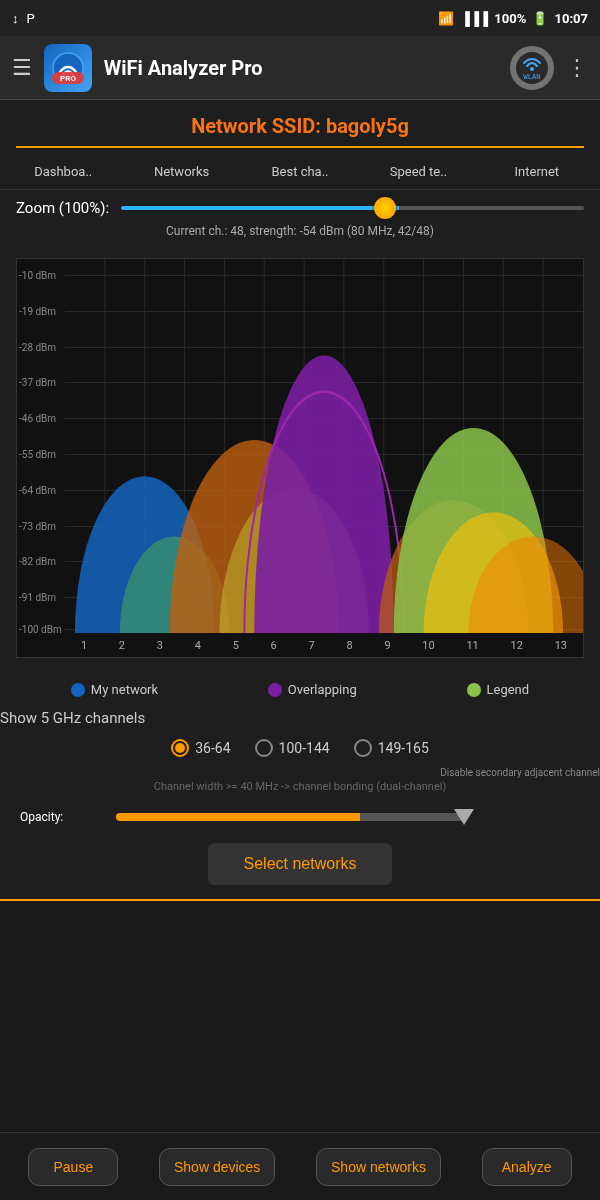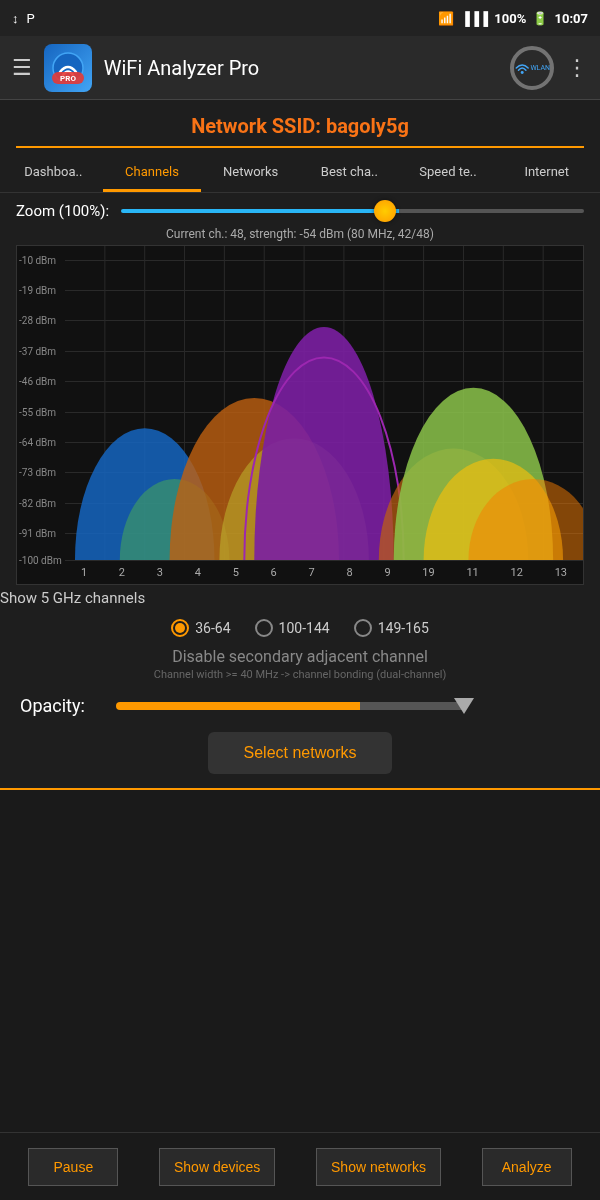--- a/index.html
+++ b/index.html
@@ -36,27 +36,27 @@
       border-bottom: 1px solid #444;
     }
     .hamburger { font-size: 22px; cursor: pointer; color: #ccc; }
     .app-icon {
       width: 48px; height: 48px;
       background: linear-gradient(135deg, #1565c0, #42a5f5);
       border-radius: 8px;
       display: flex; align-items: center; justify-content: center;
       font-size: 20px;
     }
-    .app-title { font-size: 20px; font-weight: normal; flex: 1; color: #fff; }
+    .app-title { font-size: 20px; font-weight: bold; flex: 1; color: #fff; }
     .wlan-btn {
       width: 44px; height: 44px;
-      border: 4px solid #737373;
+      border: 6px solid #737373;
       border-radius: 50%;
-      display: flex; flex-direction: row; align-items: center; justify-content: center;
-      font-size: 8px; color: #42a5f5;
+      display: flex; flex-direction: column; align-items: center; justify-content: center;
+      font-size: 8px; color: #42a5f5; font-family: Liberation Mono, monospace;
     }
     .more-icon { font-size: 22px; color: #ccc; cursor: pointer; }
 
     
     .network-title {
       background: #1e1e1e;
       padding: 14px 0 6px;
       text-align: center;
     }
     .network-title h2 { font-size: 20px; font-weight: bold; color: #f97316; }
@@ -118,22 +118,22 @@
     .channel-info {
       text-align: center;
       font-size: 12px;
       color: #aaa;
       padding: 2px 0 4px;
     }
 
     
     .chart-container {
       position: relative;
-      margin: 0 16px;
-      height: 340px;
+      margin: 16px 16px;
+      height: 400px;
       background: #111;
       border: 1px solid #333;
     }
     .chart-grid {
       position: absolute;
       top: 0; left: 0; right: 0; bottom: 0;
     }
     .grid-line {
       position: absolute;
       left: 48px; right: 0;
@@ -193,40 +193,40 @@
       width: 18px; height: 18px;
       border-radius: 50%;
       border: 2px solid #888;
       display: flex; align-items: center; justify-content: center;
     }
     .radio-circle.checked { border-color: #f90; }
     .radio-inner { width: 10px; height: 10px; border-radius: 50%; background: #f90; }
 
     
     .disable-text {
-      text-align: center;
-      font-size: 16px;
+      text-align: right;
+      font-size: 10px;
       color: #888;
       padding: 6px 0 2px;
     }
     .channel-width-text {
       text-align: center;
       font-size: 11px;
       color: #666;
       padding: 0 0 8px;
     }
 
     
     .opacity-row {
       display: flex;
       align-items: center;
       padding: 6px 20px 10px;
       gap: 16px;
     }
-    .opacity-label { font-size: 18px; color: #fff; min-width: 80px; }
+    .opacity-label { font-size: 12px; color: #fff; min-width: 80px; }
     .opacity-slider-container {
       flex: 1; position: relative; height: 20px; display: flex; align-items: center;
     }
     .opacity-track {
       width: 75%;
       height: 8px;
       background: linear-gradient(to right, #f90 0%, #f90 70%, #555 70%);
       border-radius: 4px;
     }
     .opacity-thumb {
@@ -267,21 +267,21 @@
       display: flex;
       align-items: center;
       justify-content: space-around;
       padding: 0 8px;
       border-top: 1px solid #333;
     }
     .bottom-btn {
       padding: 10px 14px;
       background: #2a2a2a;
       border: 1px solid #555;
-      border-radius: 0;
+      border-radius: 11px;
       color: #f90;
       font-size: 14px;
       cursor: pointer;
       min-width: 90px;
       text-align: center;
     }
   </style>
 </head>
 <body>
 
@@ -323,21 +323,20 @@
   <span class="more-icon">⋮</span>
 </div>
 
 <div class="network-title">
   <h2>Network SSID: bagoly5g</h2>
   <div class="orange-line"></div>
 </div>
 
 <div class="tabs">
   <div class="tab">Dashboa..</div>
-  <div class="tab active">Channels</div>
   <div class="tab">Networks</div>
   <div class="tab">Best cha..</div>
   <div class="tab">Speed te..</div>
   <div class="tab">Internet</div>
 </div>
 
 <div class="content">
 
   <div class="zoom-row">
     <span class="zoom-label">Zoom (100%):</span>
@@ -425,27 +424,41 @@
     <div class="x-axis">
       <span class="x-label">1</span>
       <span class="x-label">2</span>
       <span class="x-label">3</span>
       <span class="x-label">4</span>
       <span class="x-label">5</span>
       <span class="x-label">6</span>
       <span class="x-label">7</span>
       <span class="x-label">8</span>
       <span class="x-label">9</span>
-      <span class="x-label">19</span>
+      <span class="x-label">10</span>
       <span class="x-label">11</span>
       <span class="x-label">12</span>
       <span class="x-label">13</span>
     </div>
   </div>
 
+  <div class="legend-row">
+    <div class="legend-item">
+      <div class="legend-dot" style="background:#1565c0;"></div>
+      <span>My network</span>
+    </div>
+    <div class="legend-item">
+      <div class="legend-dot" style="background:#7b1fa2;"></div>
+      <span>Overlapping</span>
+    </div>
+    <div class="legend-item">
+      <div class="legend-dot" style="background:#8bc34a;"></div>
+      <span>Legend</span>
+    </div>
+  </div>
 
   <div class="section-title">Show 5 GHz channels</div>
 
   <div class="radio-row">
     <div class="radio-item">
       <div class="radio-circle checked">
         <div class="radio-inner"></div>
       </div>
       <span>36-64</span>
     </div>

